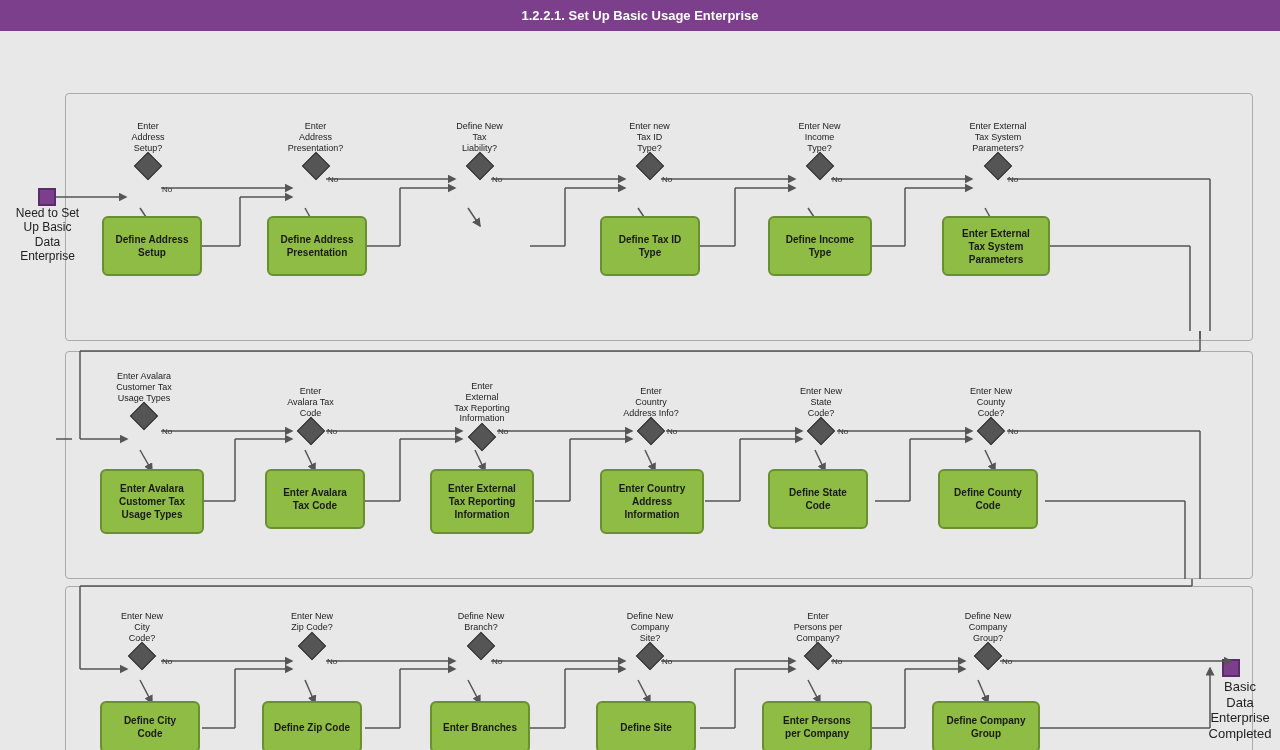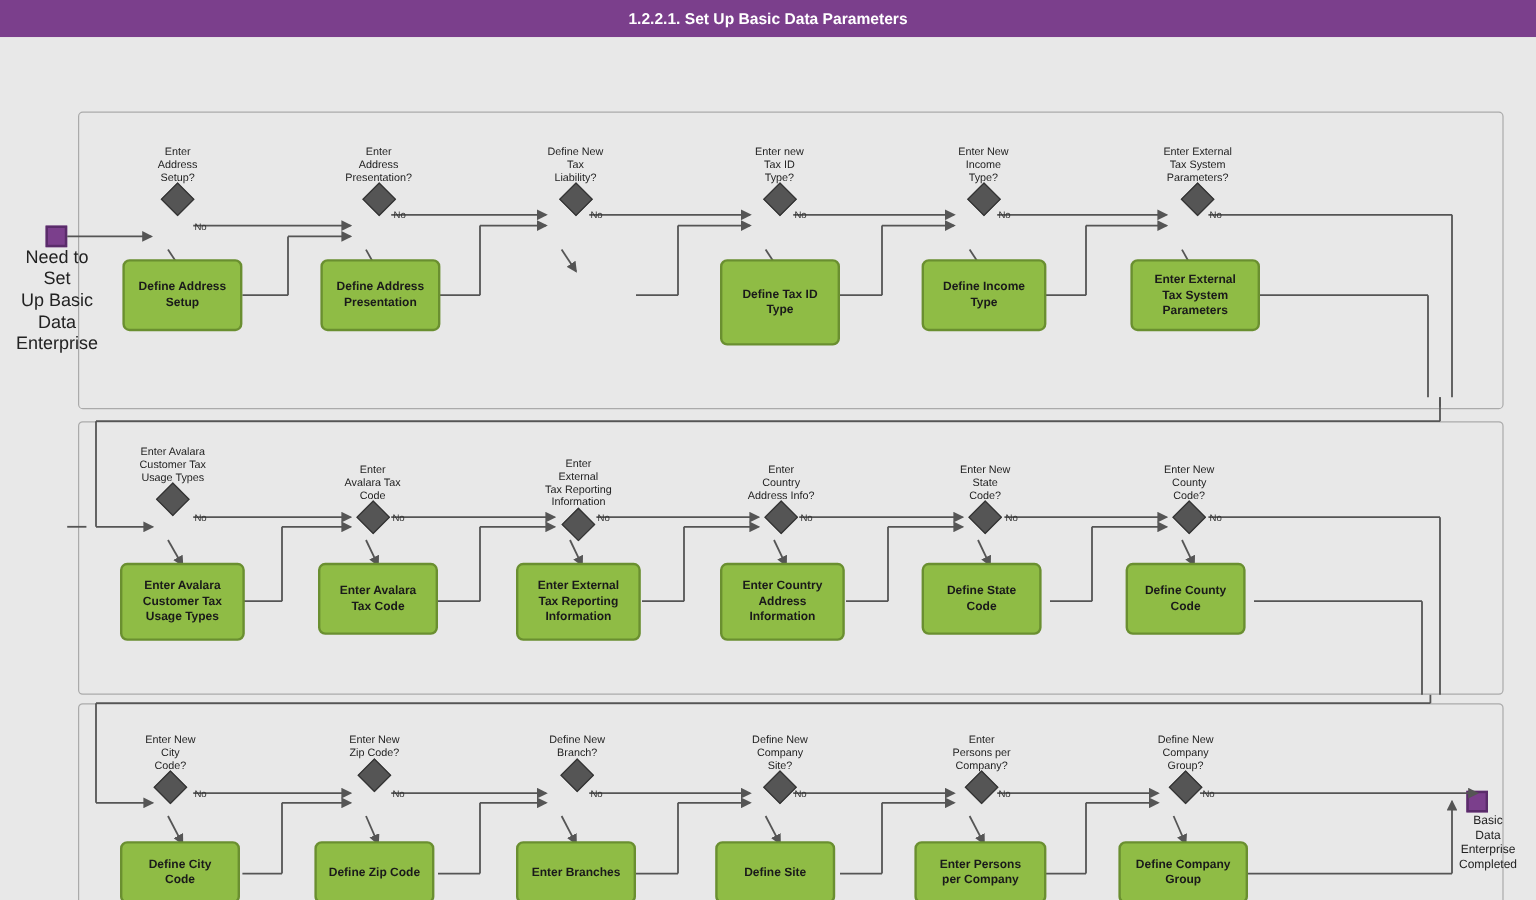--- a/index.html
+++ b/index.html
@@ -62,34 +62,34 @@
       top: 0; left: 0;
       width: 1280px;
       height: 720px;
       pointer-events: none;
     }
   </style>
 </head>
 <body>
 
 <div class="title-bar">
-  <span>1.2.2.1. Set Up Basic Data Parameters</span>
+  <span>1.2.2.1. Set Up Basic Usage Enterprise</span>
 </div>
 
 <div class="diagram-area">
 
   <div class="row-box" style="left:65px;top:62px;width:1188px;height:248px;"></div>
   <div class="row-box" style="left:65px;top:320px;width:1188px;height:228px;"></div>
   <div class="row-box" style="left:65px;top:555px;width:1188px;height:180px;"></div>
 
   <div class="purple-sq" style="left:38px;top:157px;"></div>
-  <div style="position:absolute;left:10px;top:175px;font-size:15px;color:#222;text-align:center;width:75px;line-height:1.2;">Need to Set<br>Up Basic<br>Data<br>Enterprise</div>
+  <div style="position:absolute;left:10px;top:175px;font-size:12px;color:#222;text-align:center;width:75px;line-height:1.2;">Need to Set<br>Up Basic<br>Data<br>Enterprise</div>
 
   <div class="purple-sq" style="left:1222px;top:628px;"></div>
-  <div style="position:absolute;left:1205px;top:648px;font-size:10px;color:#222;text-align:center;width:70px;line-height:1.2;">Basic<br>Data<br>Enterprise<br>Completed</div>
+  <div style="position:absolute;left:1205px;top:648px;font-size:13px;color:#222;text-align:center;width:70px;line-height:1.2;">Basic<br>Data<br>Enterprise<br>Completed</div>
 
   <svg class="arrows-svg">
     <defs>
       <marker id="arr" markerWidth="6" markerHeight="6" refX="5" refY="3" orient="auto">
         <path d="M0,0 L6,3 L0,6 Z" fill="#555"></path>
       </marker>
     </defs>
 
     <line x1="56" y1="166" x2="126" y2="166" stroke="#555" stroke-width="1.5" marker-end="url(#arr)"></line>
 
@@ -294,21 +294,21 @@
   <div style="position:absolute;left:963px;top:90px;width:70px;text-align:center;">
     <div style="font-size:9px;color:#222;line-height:1.2;margin-bottom:3px;">Enter External<br>Tax System<br>Parameters?</div>
     <div style="display:flex;justify-content:center;">
       <div style="width:20px;height:20px;background:#555;transform:rotate(45deg);border:1.5px solid #333;"></div>
     </div>
   </div>
   <div style="position:absolute;left:1008px;top:144px;font-size:8px;color:#333;">No</div>
 
   <div class="task-box" style="left:102px;top:185px;width:100px;height:60px;">Define Address<br>Setup</div>
   <div class="task-box" style="left:267px;top:185px;width:100px;height:60px;">Define Address<br>Presentation</div>
-  <div class="task-box" style="left:600px;top:185px;width:100px;height:72px;">Define Tax ID<br>Type</div>
+  <div class="task-box" style="left:600px;top:185px;width:100px;height:60px;">Define Tax ID<br>Type</div>
   <div class="task-box" style="left:768px;top:185px;width:104px;height:60px;">Define Income<br>Type</div>
   <div class="task-box" style="left:942px;top:185px;width:108px;height:60px;">Enter External<br>Tax System<br>Parameters</div>
 
   <div style="position:absolute;left:108px;top:340px;width:72px;text-align:center;">
     <div style="font-size:9px;color:#222;line-height:1.2;margin-bottom:3px;">Enter Avalara<br>Customer Tax<br>Usage Types</div>
     <div style="display:flex;justify-content:center;">
       <div style="width:20px;height:20px;background:#555;transform:rotate(45deg);border:1.5px solid #333;"></div>
     </div>
   </div>
   <div style="position:absolute;left:162px;top:396px;font-size:8px;color:#333;">No</div>

